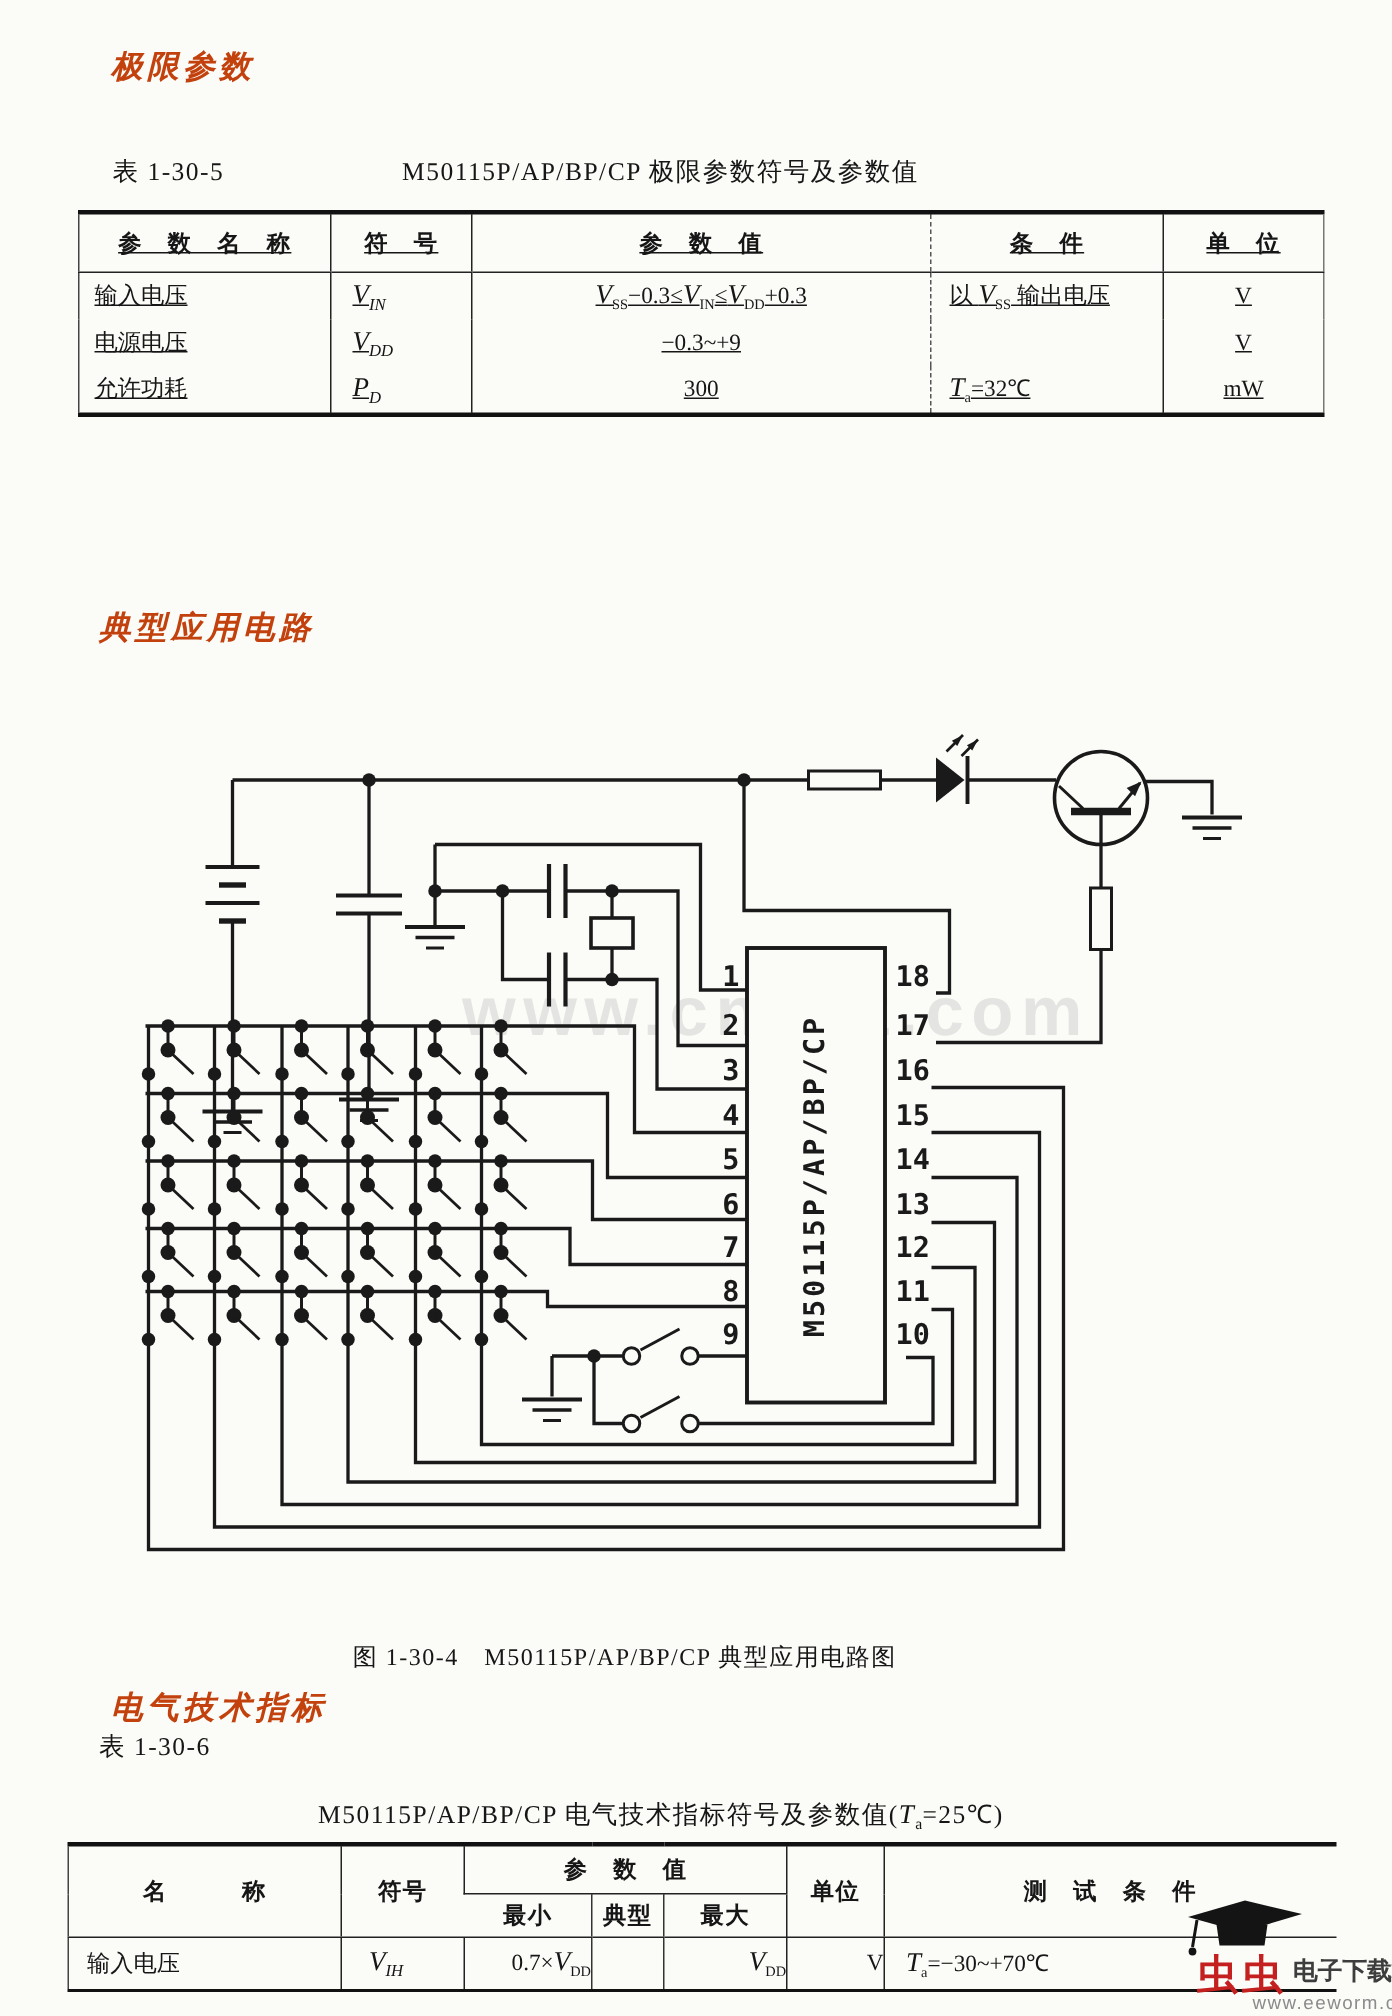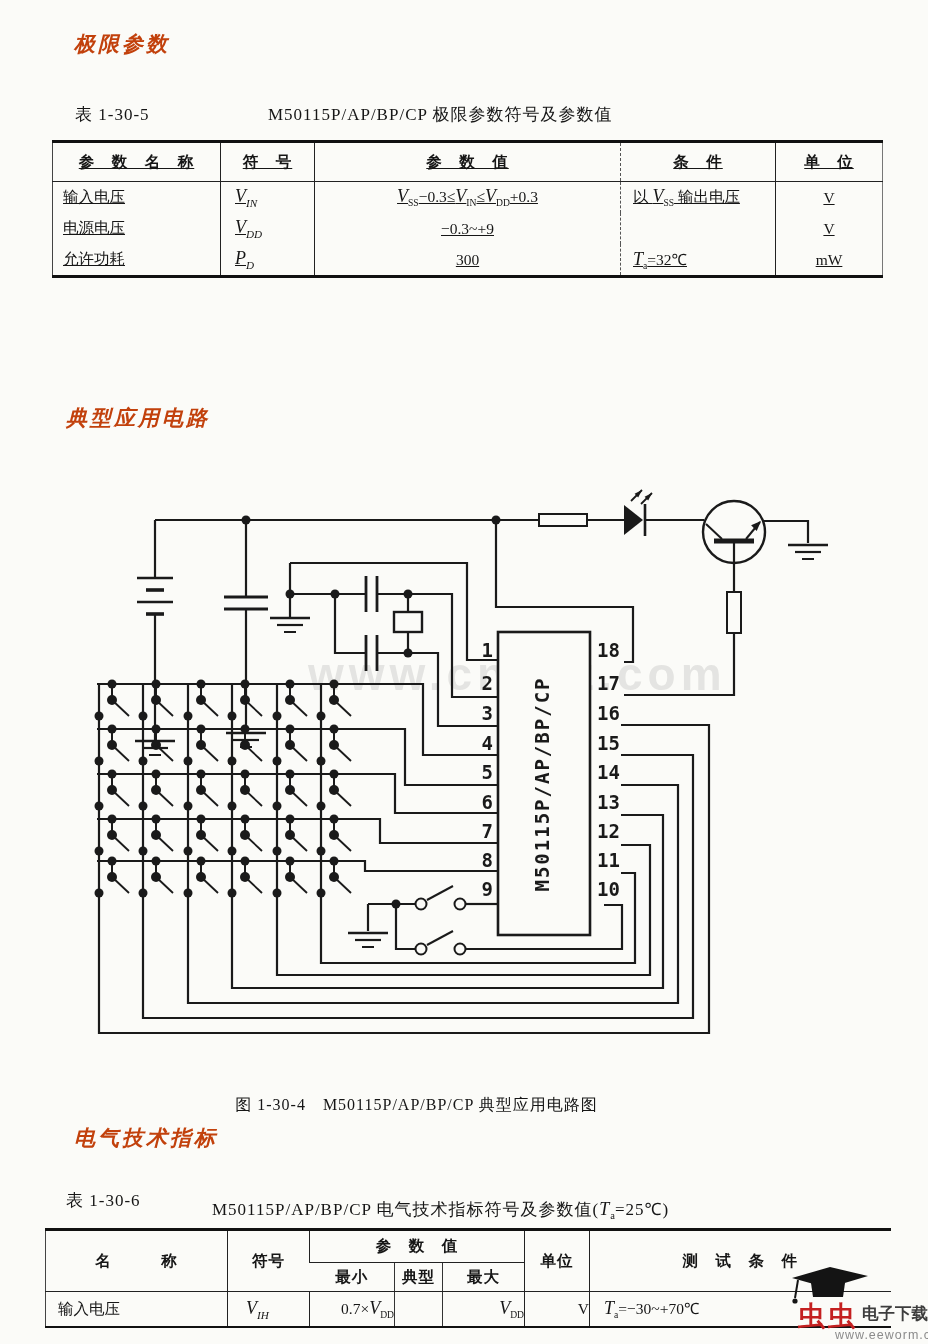--- a/index.html
+++ b/index.html
@@ -361,21 +361,21 @@
       <circle cx="421" cy="949" r="5.5" fill="#fbfbf8" stroke="#1a1a1a" stroke-width="2"></circle>
       <circle cx="460" cy="949" r="5.5" fill="#fbfbf8" stroke="#1a1a1a" stroke-width="2"></circle>
       <line x1="427" y1="945" x2="453" y2="931" stroke="#1a1a1a" stroke-width="2"></line>
       <polyline points="466,949 622,949 622,905 604,905" fill="none" stroke="#1a1a1a" stroke-width="2.2"></polyline>
     </svg>
 
   <div class="figcap" style="top:1095px;">图 1-30-4　M50115P/AP/BP/CP 典型应用电路图</div>
 
   <div class="head" style="left:74px;top:1124px;">电气技术指标</div>
 
-  <div class="tcap" style="left:66px;top:1189px;text-align:center;">表 1-30-6</div>
+  <div class="tcap" style="left:66px;top:1153px;text-align:center;">表 1-30-6</div>
   <div class="tcap" style="left:212px;top:1197px;"><span>M50115P/AP/BP/CP 电气技术指标符号及参数值(</span><span class="it sym">T</span><sub>a</sub><span>=25℃)</span></div>
 
   <table id="t2">
     <colgroup>
         <col style="width:182px">
         <col style="width:82px">
         <col style="width:85px">
         <col style="width:48px">
         <col style="width:82px">
         <col style="width:65px">

